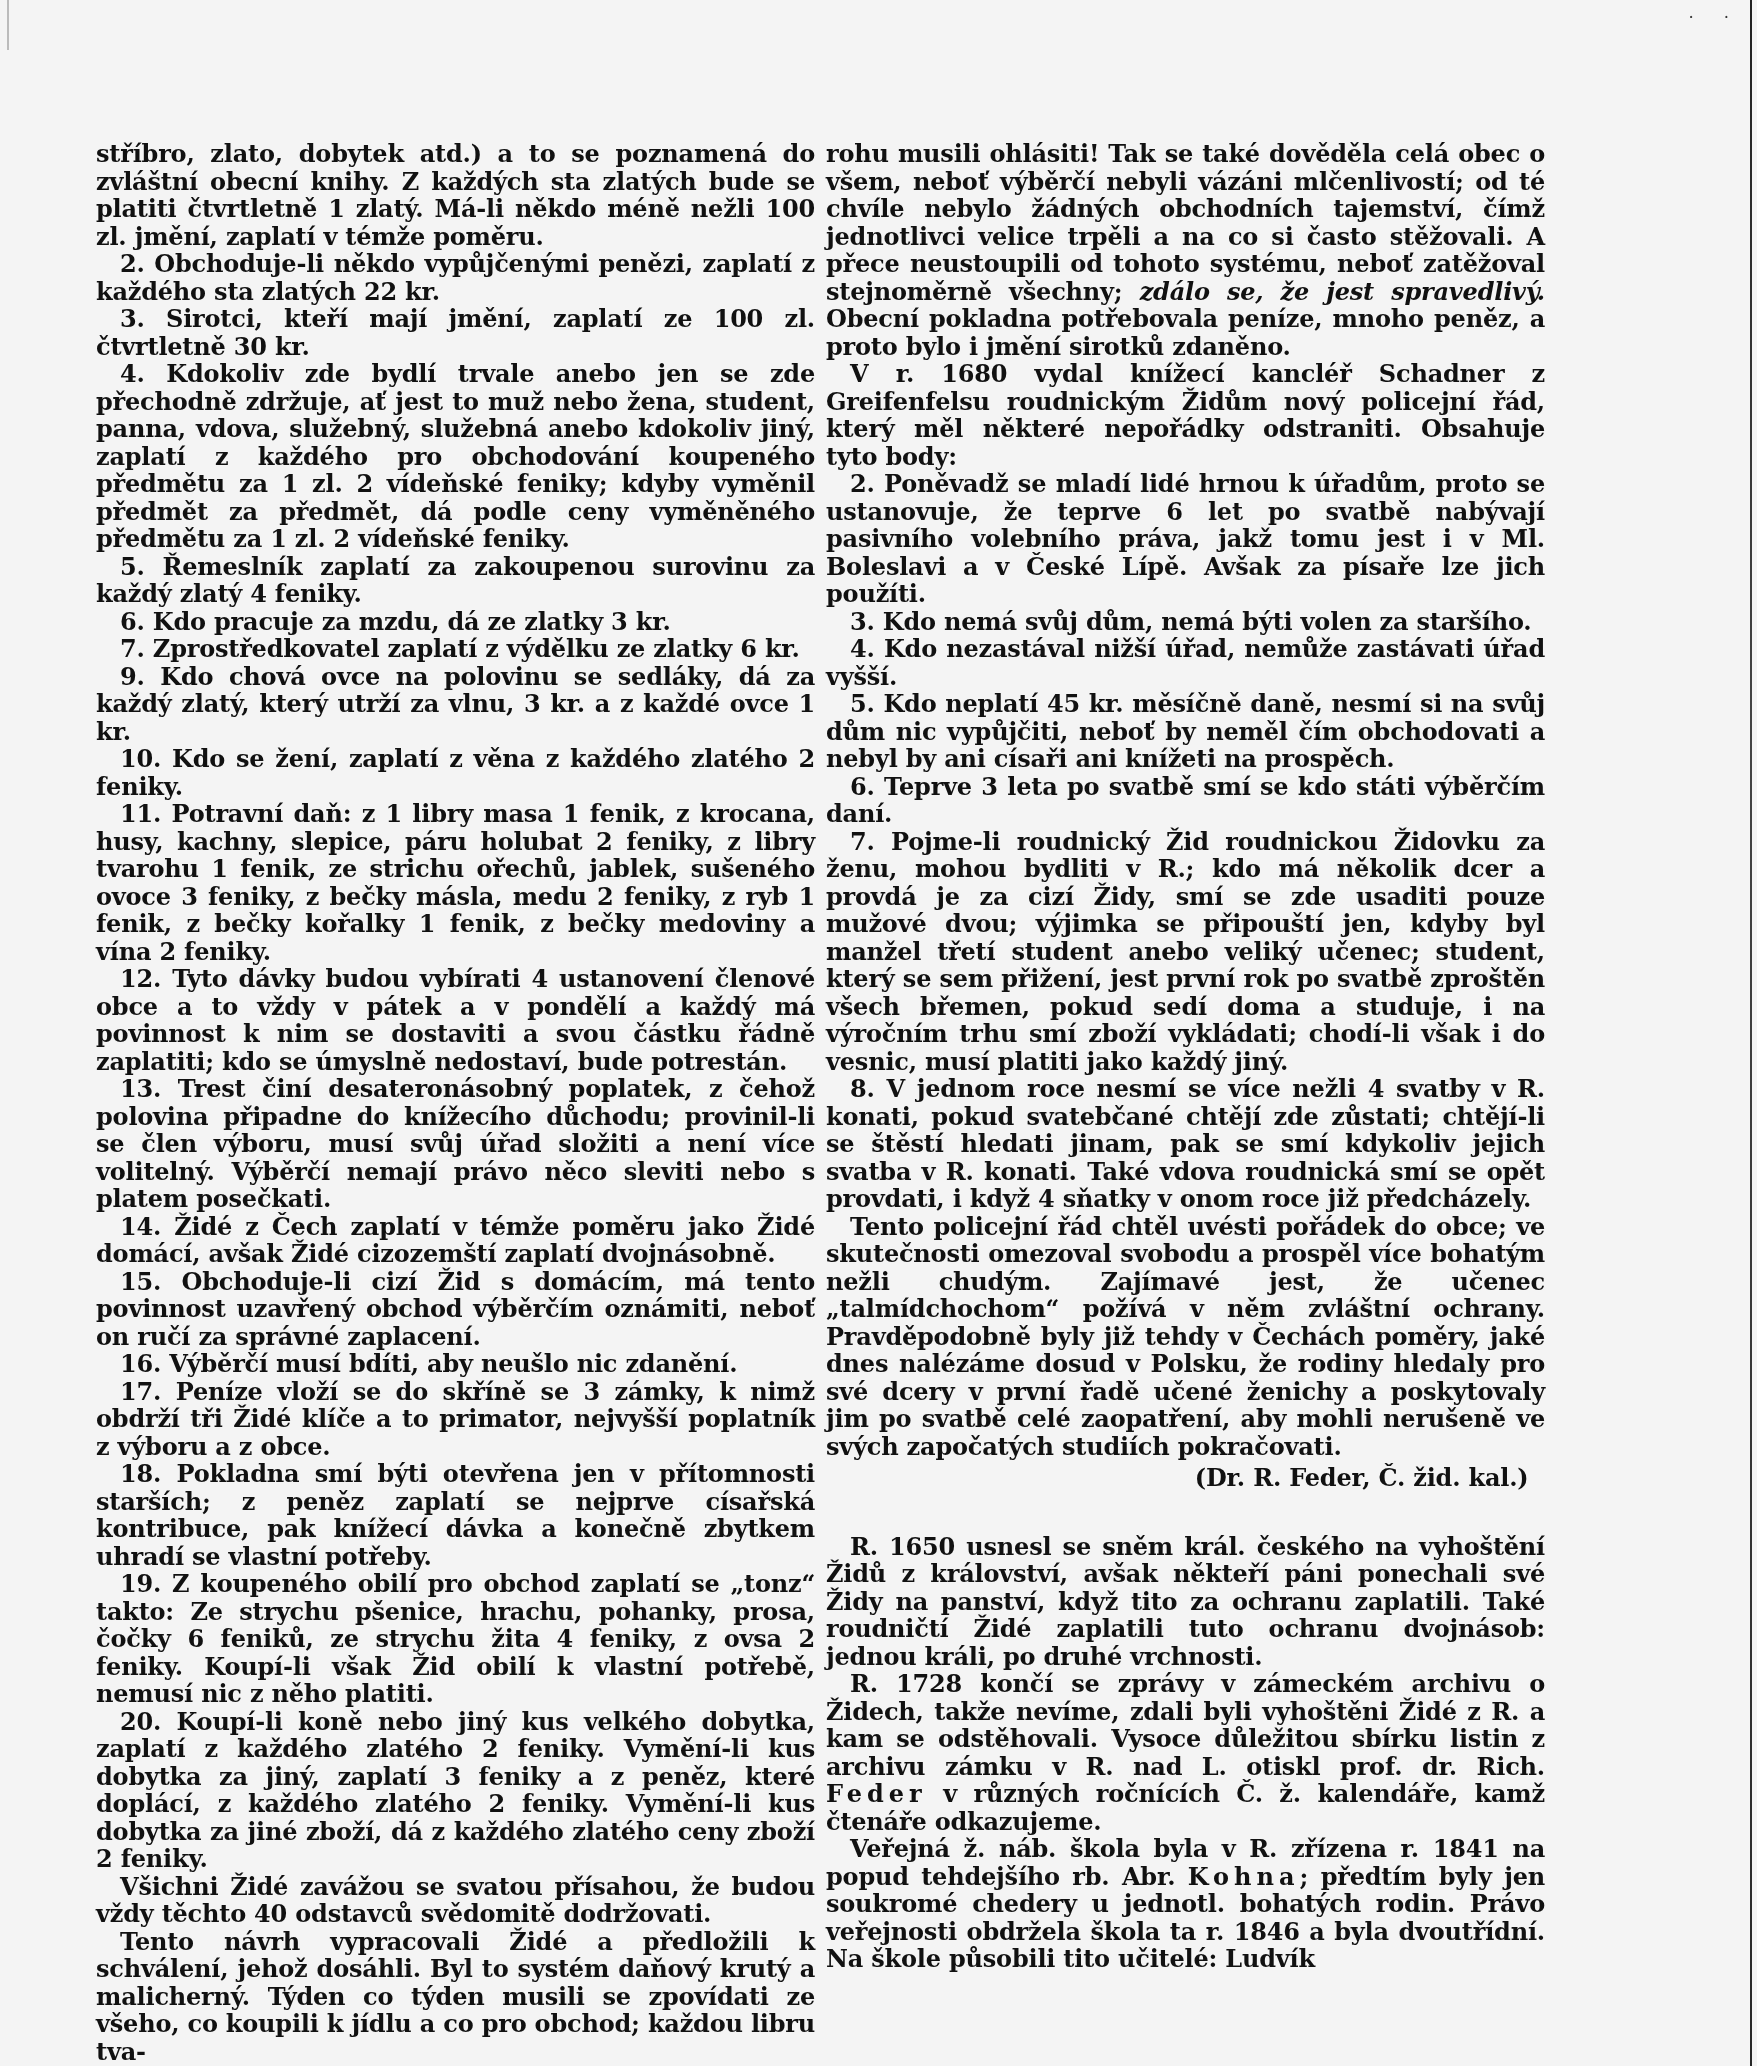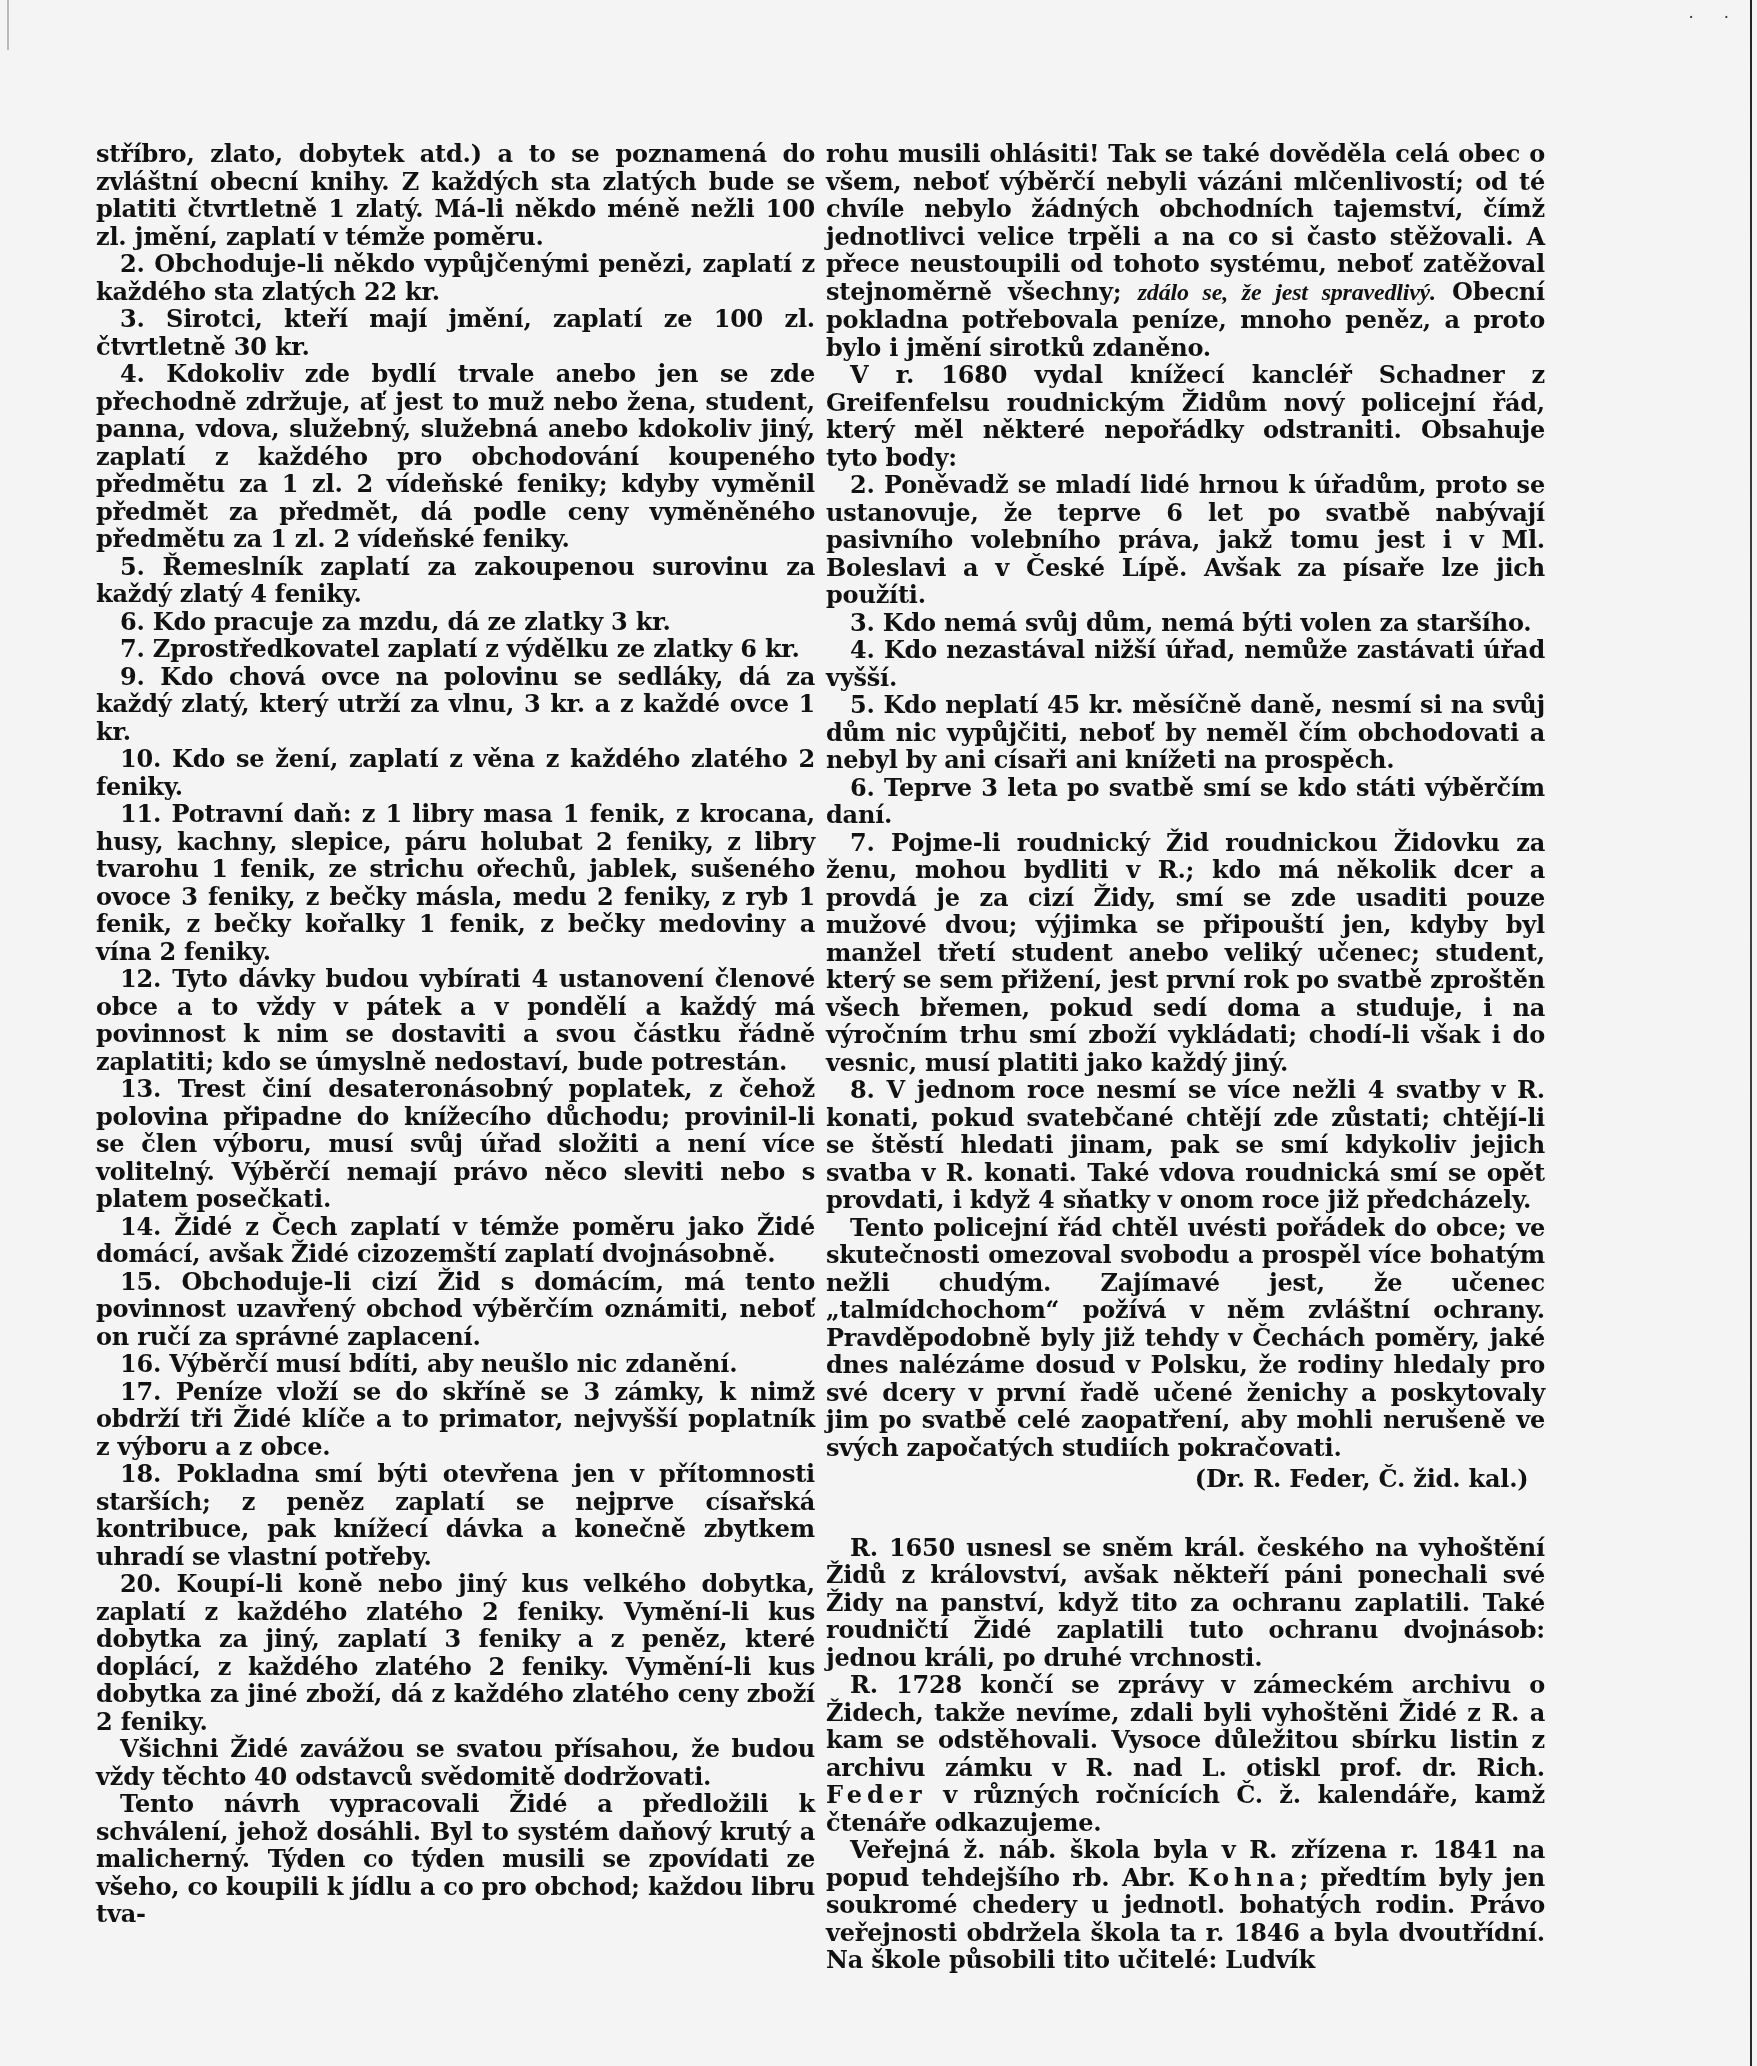--- a/index.html
+++ b/index.html
@@ -29,21 +29,21 @@
     line-height: 27.5px;
     font-weight: bold;
     text-align: justify;
     letter-spacing: -0.2px;
   }
   .col-left { left: 96px; }
   .col-right { left: 826px; }
   .column p { margin: 0; text-indent: 0; }
   .column p.indent { text-indent: 24px; }
   .column p.sec-break { margin-top: 41px; }
-  .column em { font-style: italic; font-family: Liberation Serif, serif; }
+  .column em { font-style: italic; }
   .spaced { letter-spacing: 5px; }
   .signature { text-align: right; padding-right: 16.5px; margin-top: 4.1px !important; }
 </style>
 </head>
 <body>
 
 <div class="scan-edge-left"></div>
 <div class="scan-dots">·&nbsp;·</div>
 <div class="scan-edge-right"></div>
 
@@ -60,20 +60,21 @@
       <p class="indent">9. Kdo chová ovce na polovinu se sedláky, dá za každý zlatý, který utrží za vlnu, 3 kr. a z každé ovce 1 kr.</p>
       <p class="indent">10. Kdo se žení, zaplatí z věna z každého zlatého 2 feniky.</p>
       <p class="indent">11. Potravní daň: z 1 libry masa 1 fenik, z krocana, husy, kachny, slepice, páru holubat 2 feniky, z libry tvarohu 1 fenik, ze strichu ořechů, jablek, sušeného ovoce 3 feniky, z bečky másla, medu 2 feniky, z ryb 1 fenik, z bečky kořalky 1 fenik, z bečky medoviny a vína 2 feniky.</p>
       <p class="indent">12. Tyto dávky budou vybírati 4 ustanovení členové obce a to vždy v pátek a v pondělí a každý má povinnost k nim se dostaviti a svou částku řádně zaplatiti; kdo se úmyslně nedostaví, bude potrestán.</p>
       <p class="indent">13. Trest činí desateronásobný poplatek, z čehož polovina připadne do knížecího důchodu; provinil-li se člen výboru, musí svůj úřad složiti a není více volitelný. Výběrčí nemají právo něco sleviti nebo s platem posečkati.</p>
       <p class="indent">14. Židé z Čech zaplatí v témže poměru jako Židé domácí, avšak Židé cizozemští zaplatí dvojnásobně.</p>
       <p class="indent">15. Obchoduje-li cizí Žid s domácím, má tento povinnost uzavřený obchod výběrčím oznámiti, neboť on ručí za správné zaplacení.</p>
       <p class="indent">16. Výběrčí musí bdíti, aby neušlo nic zdanění.</p>
       <p class="indent">17. Peníze vloží se do skříně se 3 zámky, k nimž obdrží tři Židé klíče a to primator, nejvyšší poplatník z výboru a z obce.</p>
       <p class="indent">18. Pokladna smí býti otevřena jen v přítomnosti starších; z peněz zaplatí se nejprve císařská kontribuce, pak knížecí dávka a konečně zbytkem uhradí se vlastní potřeby.</p>
+      <p class="indent">19. Z koupeného obilí pro obchod zaplatí se „tonz“ takto: Ze strychu pšenice, hrachu, pohanky, prosa, čočky 6 feniků, ze strychu žita 4 feniky, z ovsa 2 feniky. Koupí-li však Žid obilí k vlastní potřebě, nemusí nic z něho platiti.</p>
       <p class="indent">20. Koupí-li koně nebo jiný kus velkého dobytka, zaplatí z každého zlatého 2 feniky. Vymění-li kus dobytka za jiný, zaplatí 3 feniky a z peněz, které doplácí, z každého zlatého 2 feniky. Vymění-li kus dobytka za jiné zboží, dá z každého zlatého ceny zboží 2 feniky.</p>
       <p class="indent">Všichni Židé zavážou se svatou přísahou, že budou vždy těchto 40 odstavců svědomitě dodržovati.</p>
       <p class="indent">Tento návrh vypracovali Židé a předložili k schválení, jehož dosáhli. Byl to systém daňový krutý a malicherný. Týden co týden musili se zpovídati ze všeho, co koupili k jídlu a co pro obchod; každou libru tva-</p>
     </div>
 
   <div class="column col-right">
     <p><span>rohu musili ohlásiti! Tak se také dověděla celá obec o všem, neboť výběrčí nebyli vázáni mlčenlivostí; od té chvíle nebylo žádných obchodních tajemství, čímž jednotlivci velice trpěli a na co si často stěžovali. A přece neustoupili od tohoto systému, neboť zatěžoval stejnoměrně všechny; </span><em>zdálo se, že jest spravedlivý.</em><span> Obecní pokladna potřebovala peníze, mnoho peněz, a proto bylo i jmění sirotků zdaněno.</span></p>
     <p class="indent">V r. 1680 vydal knížecí kancléř Schadner z Greifenfelsu roudnickým Židům nový policejní řád, který měl některé nepořádky odstraniti. Obsahuje tyto body:</p>
     <div id="points">
         <p class="indent">2. Poněvadž se mladí lidé hrnou k úřadům, proto se ustanovuje, že teprve 6 let po svatbě nabývají pasivního volebního práva, jakž tomu jest i v Ml. Boleslavi a v České Lípě. Avšak za písaře lze jich použíti.</p>

